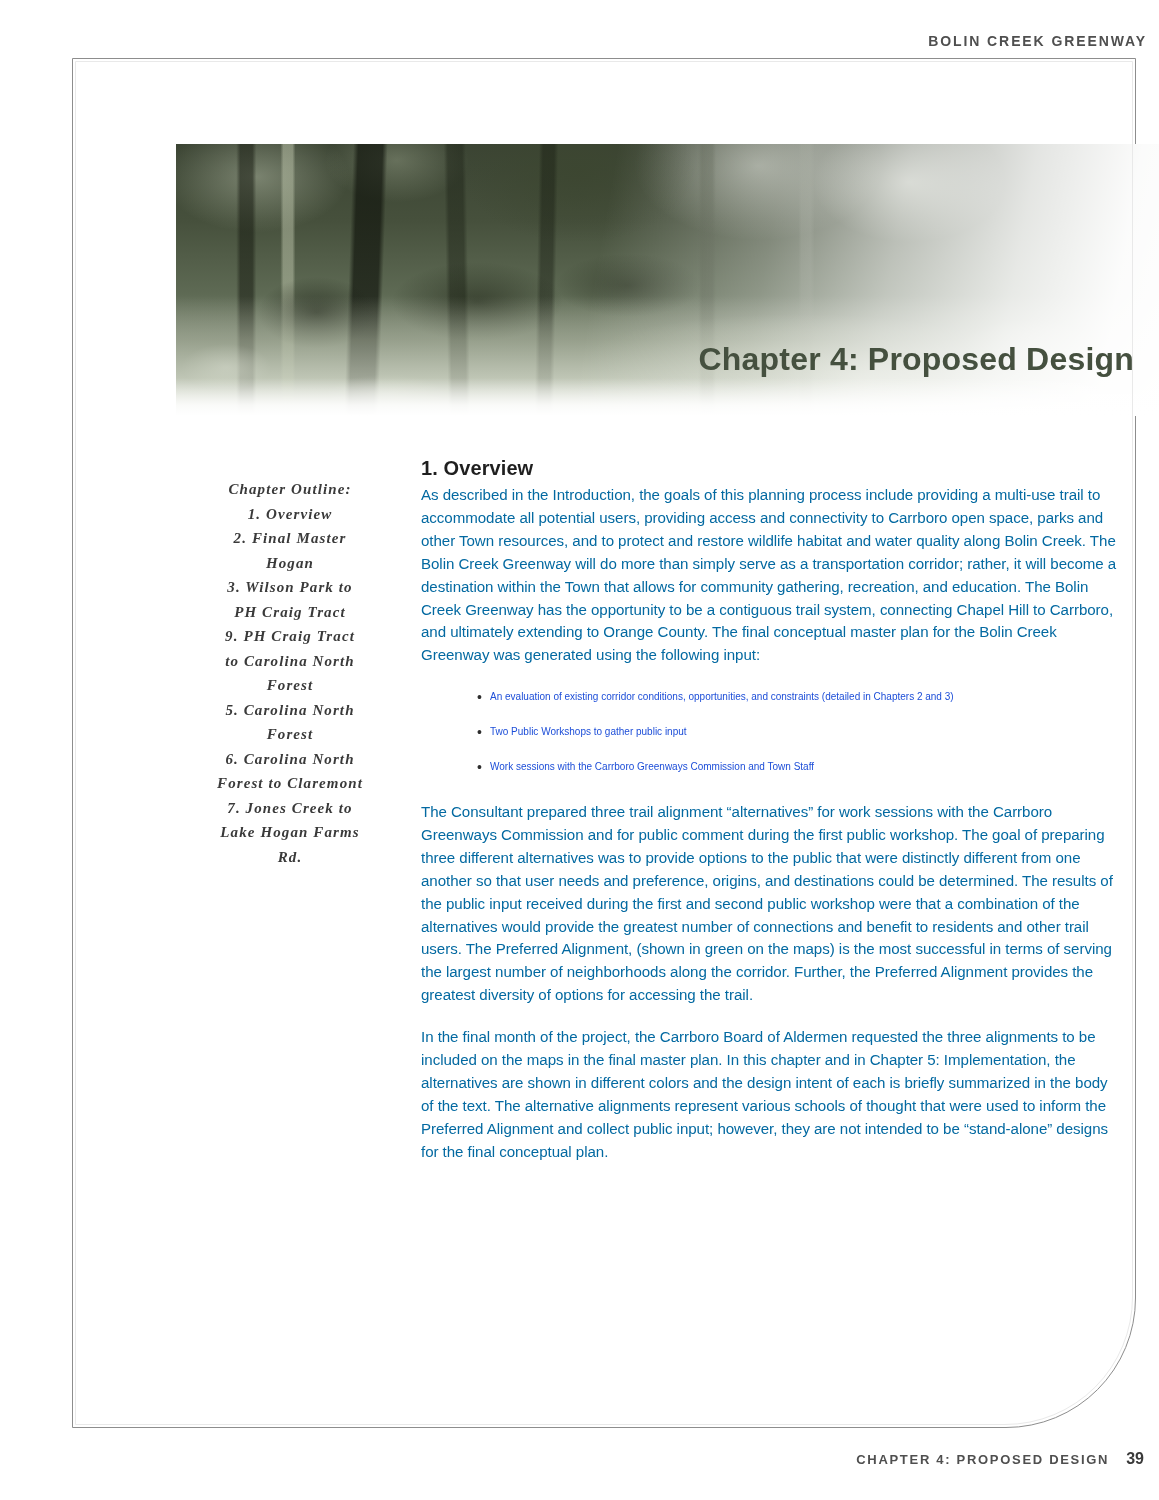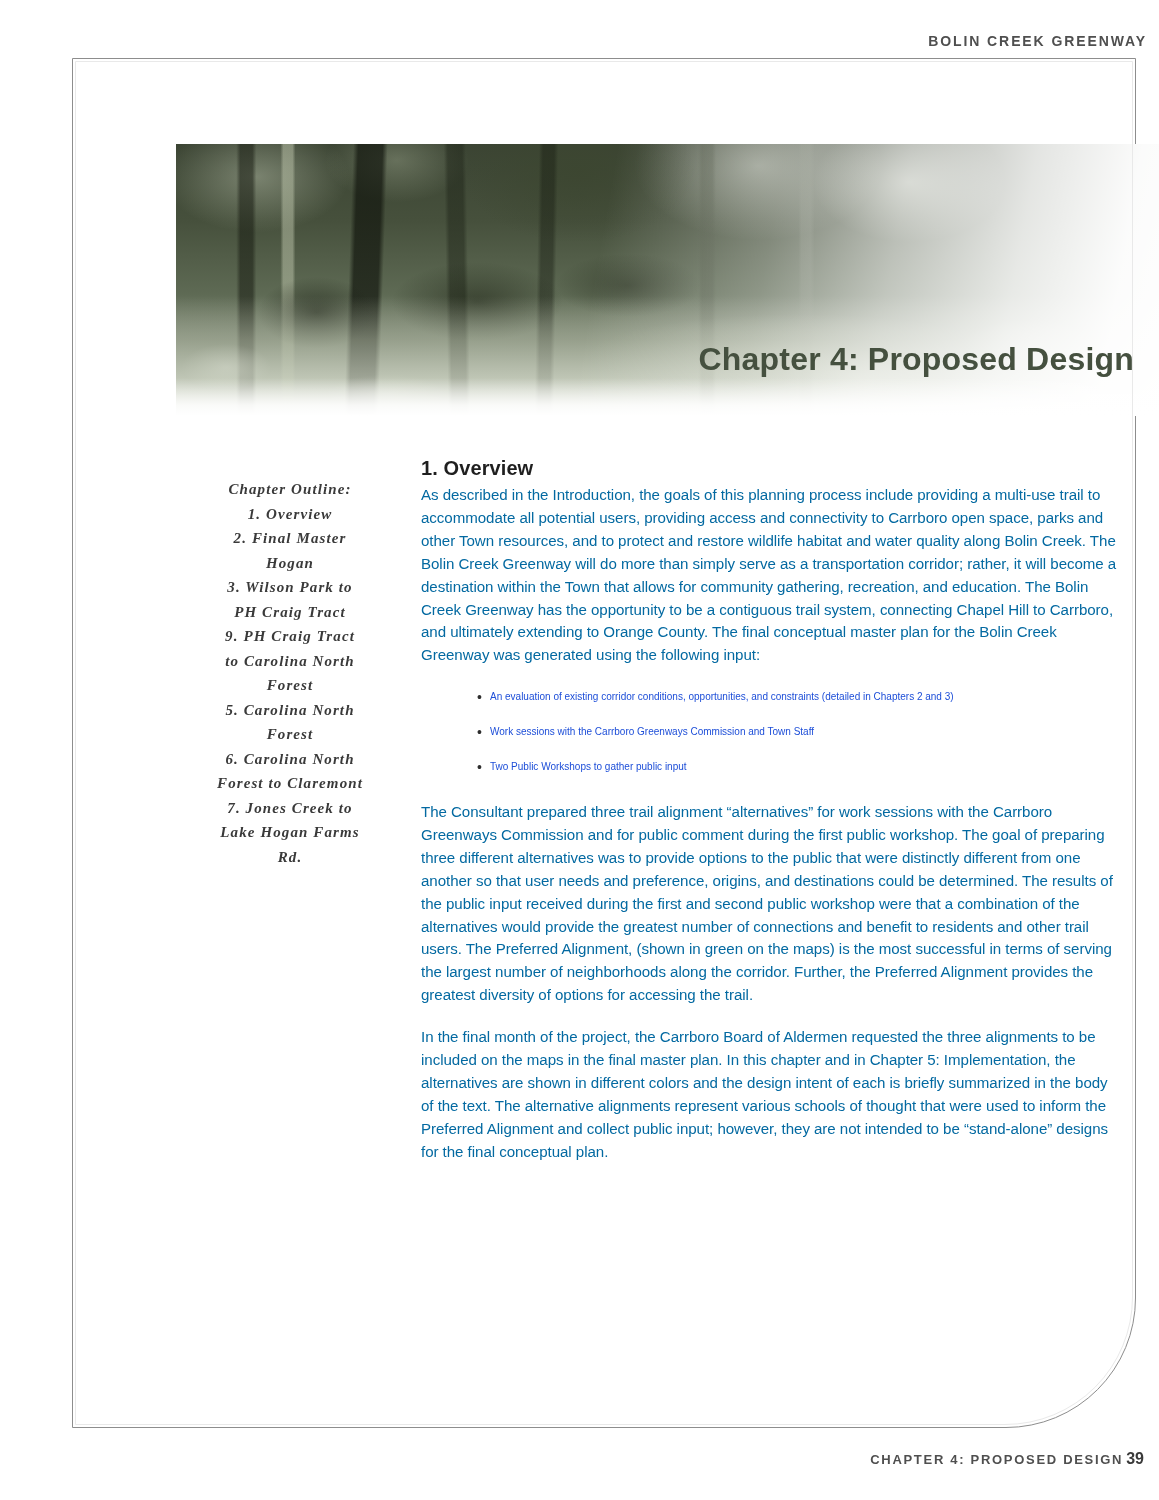--- a/index.html
+++ b/index.html
@@ -210,21 +210,21 @@
     position: absolute;
     right: 15px;
     bottom: 32px;
     font-size: 13px;
     font-weight: bold;
     letter-spacing: 1.7px;
     color: #4f4f4f;
     white-space: nowrap;
   }
   .page-footer .page-number {
-    margin-left: 3px;
+    margin-left: 17px;
     font-size: 16px;
     letter-spacing: 0;
     color: #3a3a3a;
   }
 </style>
 </head>
 <body>
 
 <div class="running-header">BOLIN CREEK GREENWAY</div>
 
@@ -263,22 +263,22 @@
       <span class="outline-item">Rd.</span>
     </aside>
 
     <section class="main-col">
       <h2 class="section-heading">1. Overview</h2>
 
       <p class="body-p">As described in the Introduction, the goals of this planning process include providing a multi-use trail to accommodate all potential users, providing access and connectivity to Carrboro open space, parks and other Town resources, and to protect and restore wildlife habitat and water quality along Bolin Creek.  The Bolin Creek Greenway will do more than simply serve as a transportation corridor; rather, it will become a destination within the Town that allows for community gathering, recreation, and education.  The Bolin Creek Greenway has the opportunity to be a contiguous trail system, connecting Chapel Hill to Carrboro, and ultimately extending to Orange County.  The final conceptual master plan for the Bolin Creek Greenway was generated using the following input:</p>
 
       <ul class="bullets">
         <li>An evaluation of existing corridor conditions, opportunities, and constraints (detailed in Chapters 2 and 3)</li>
+        <li>Two Public Workshops to gather public input</li>
         <li>Work sessions with the Carrboro Greenways Commission and Town Staff</li>
-        <li>Two Public Workshops to gather public input</li>
       </ul>
 
       <p class="body-p">The Consultant prepared three trail alignment “alternatives” for work sessions with the Carrboro Greenways Commission and for public comment during the first public workshop. The goal of preparing three different alternatives was to provide options to the public that were distinctly different from one another so that user needs and preference, origins, and destinations could be determined.  The results of the public input received during the first and second public workshop were that a combination of the alternatives would provide the greatest number of connections and benefit to residents and other trail users.  The Preferred Alignment, (shown in green on the maps) is the most successful in terms of serving the largest number of neighborhoods along the corridor. Further, the Preferred Alignment provides the greatest diversity of options for accessing the trail.</p>
 
       <p class="body-p">In the final month of the project, the Carrboro Board of Aldermen requested the three alignments to be included on the maps in the final master plan.  In this chapter and in Chapter 5: Implementation, the alternatives are shown in different colors and the design intent of each is briefly summarized in the body of the text.  The alternative alignments represent various schools of thought that were used to inform the Preferred Alignment and collect public input; however, they are not intended to be “stand-alone” designs for the final conceptual plan.</p>
     </section>
   </div>
 </div>
 
 <div class="page-footer">

